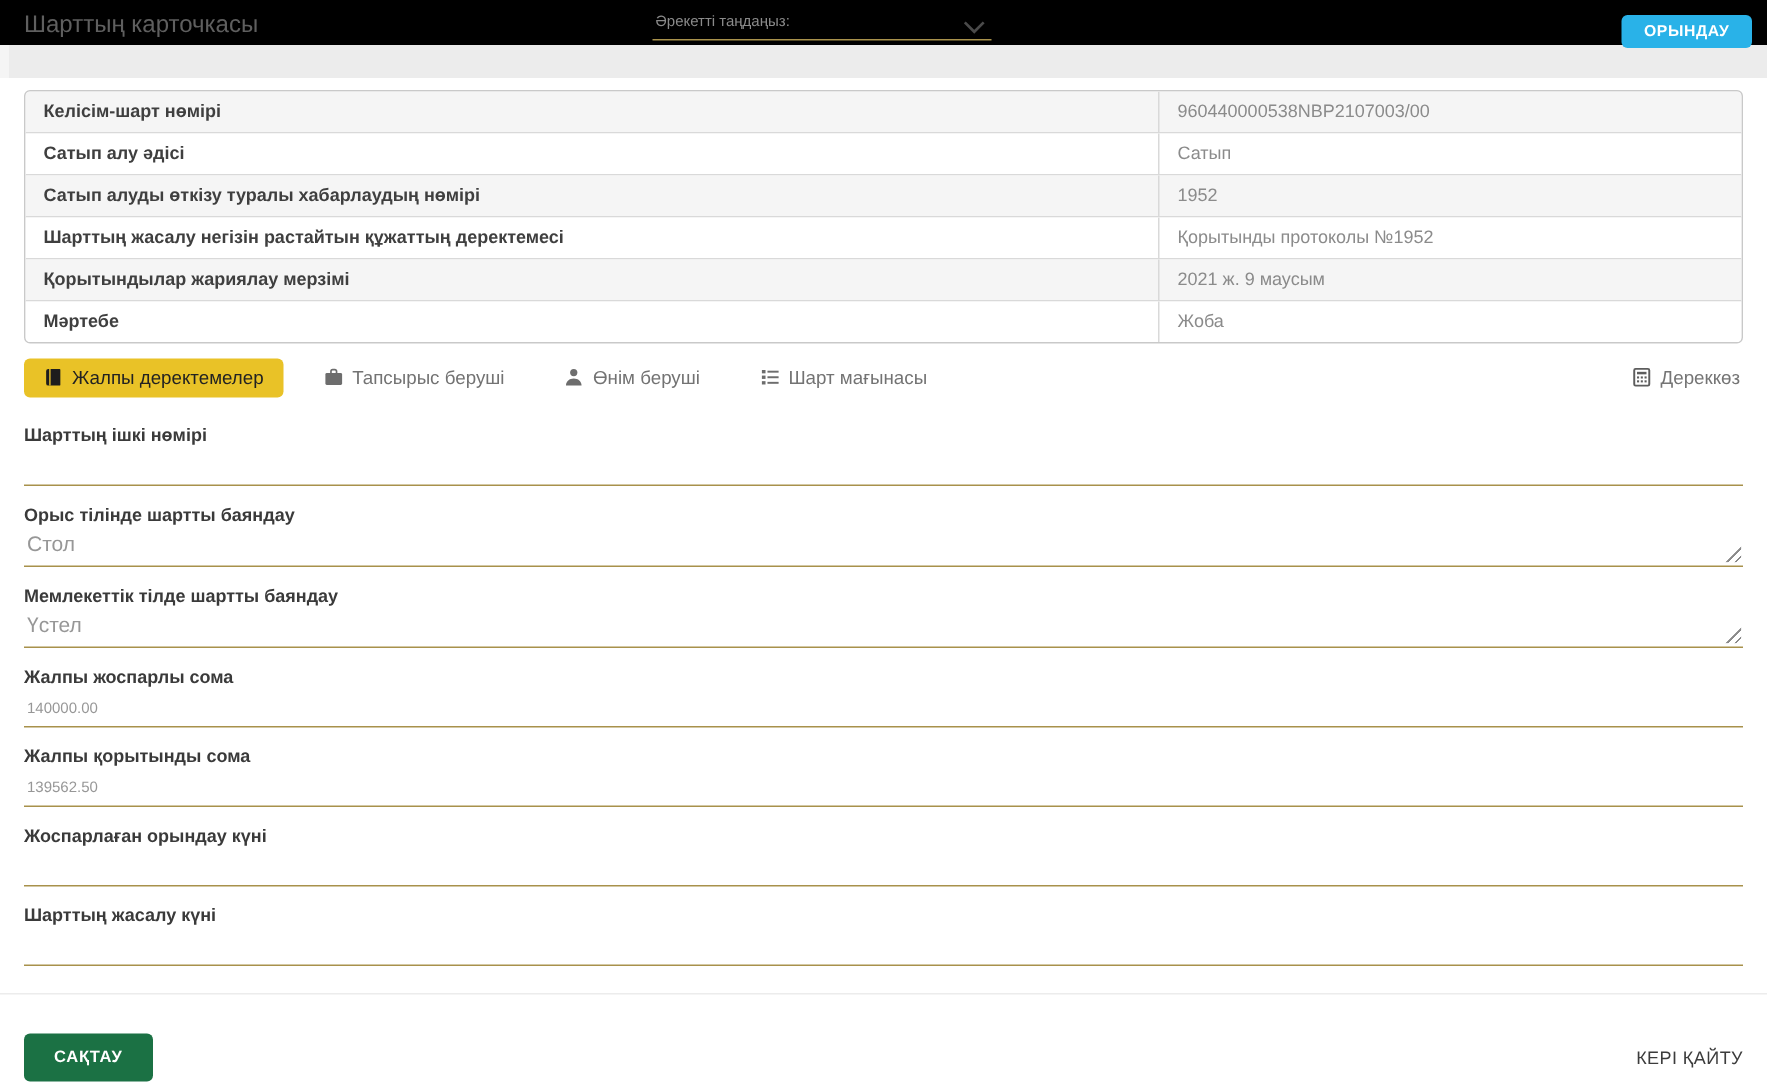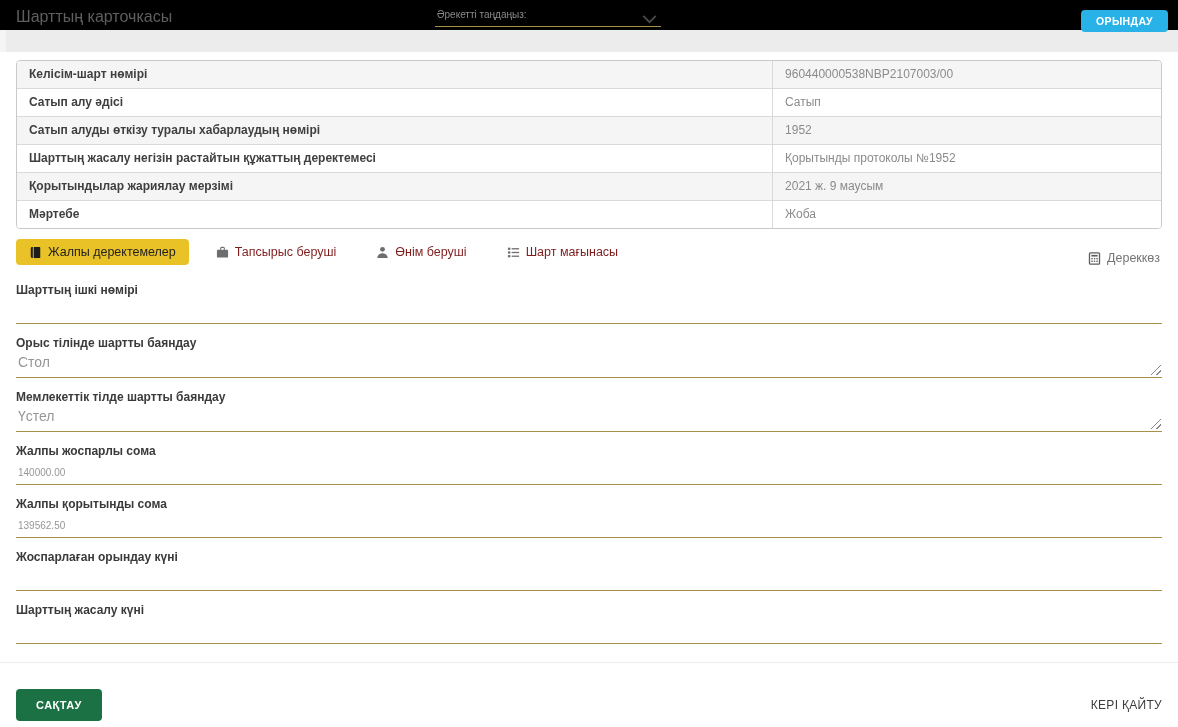--- a/index.html
+++ b/index.html
@@ -26,23 +26,23 @@
   
   .summary-table { border:1px solid #c9c9c9; border-radius:4px; overflow:hidden; }
   .trow { display:flex; border-bottom:1px solid #d9d9d9; background:#fff; }
   .trow:last-child { border-bottom:none; }
   .trow:nth-child(odd) { background:#f5f5f5; }
   .tcell { padding:7px 12px; font-size:12px; line-height:13px; }
   .tcell.lbl { flex:0 0 66%; font-weight:bold; color:#3f3f3f; }
   .tcell.val { flex:1; border-left:1px solid #d9d9d9; color:#8b8b8b; }
 
   
-  .tabs { display:flex; align-items:flex-end; margin:9px 0 18px; height:27px; }
+  .tabs { display:flex; align-items:center; margin:9px 0 18px; height:27px; }
   .tab { display:flex; align-items:center; gap:6px; padding:6px 13px; border-radius:4px;
-         font-size:12.5px; color:#7f1d1d; cursor:pointer; margin-right:14px; }
+         font-size:12.5px; color:#737373; cursor:pointer; margin-right:14px; }
   .tab.active { background:#e9c227; color:#222; }
   .tab .ticon { width:13px; height:13px; display:inline-block; }
   .tab.active .ticon { color:#1d1d1d; }
   .tab:not(.active) .ticon { color:#6d6d6d; }
   .datasource { margin-left:auto; margin-right:2px; display:flex; align-items:center; gap:6px;
                 font-size:12.5px; color:#757575; cursor:pointer; }
   .datasource .ticon { width:13px; height:13px; color:#5d5d5d; }
 
   
   .field { margin-bottom:12px; position:relative; }

